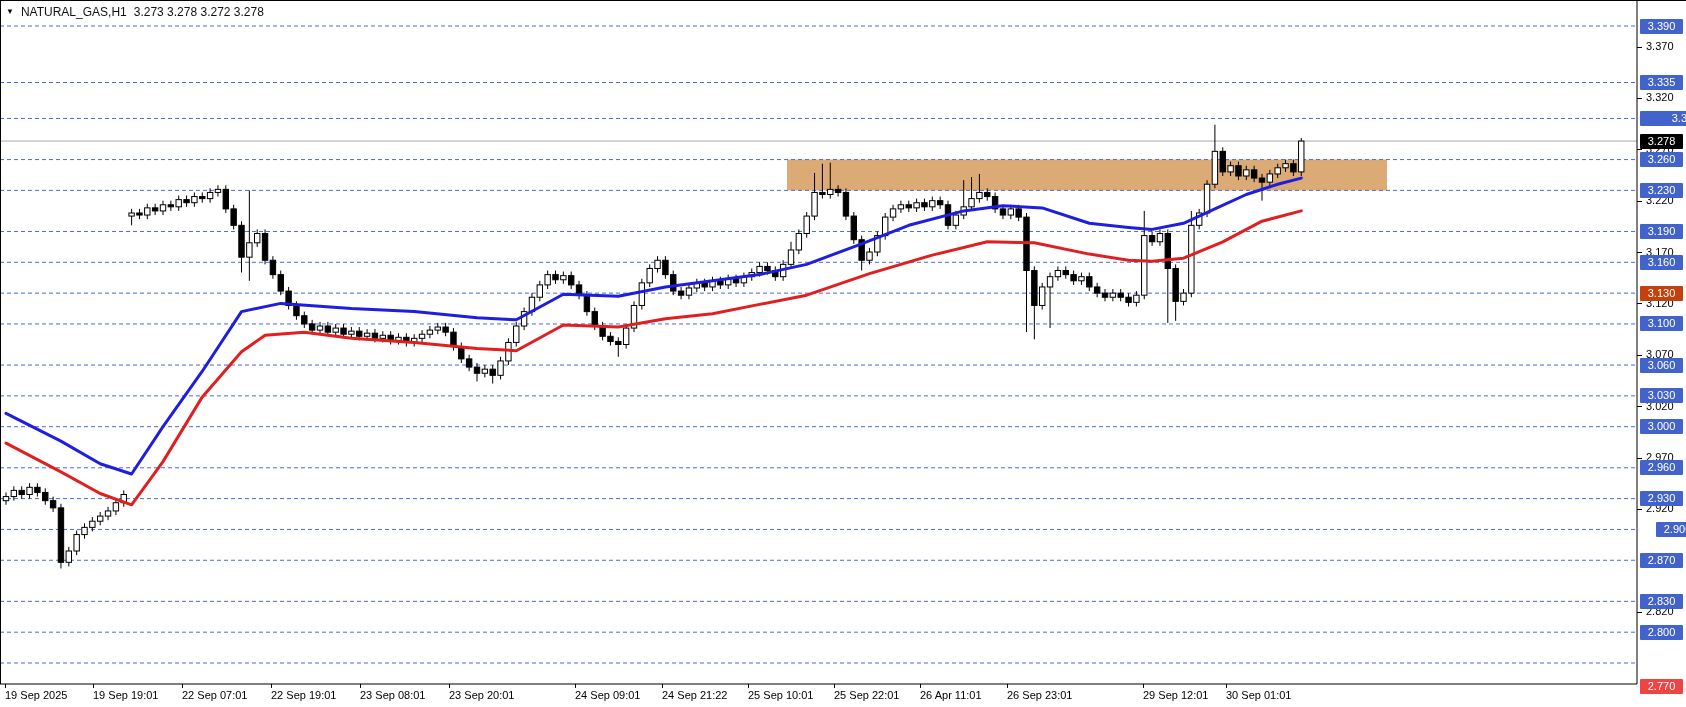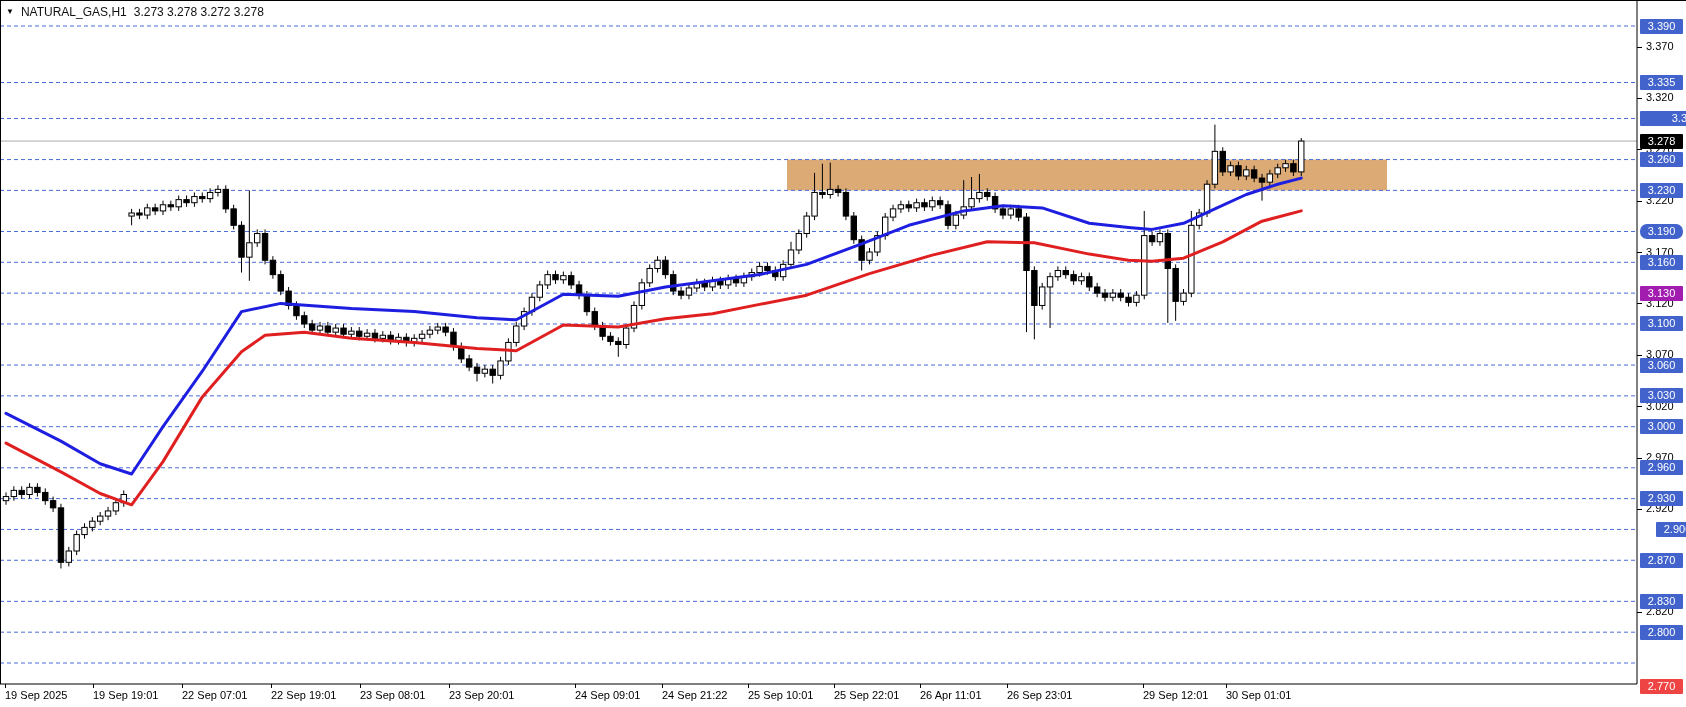--- a/index.html
+++ b/index.html
@@ -408,23 +408,23 @@
       <div class="pricelabel plain" style="top: 449.016px;">2.970</div>
       <div class="tickmark" style="top: 507.887px;"></div>
       <div class="pricelabel plain" style="top: 500.387px;">2.920</div>
       <div class="tickmark" style="top: 610.629px;"></div>
       <div class="pricelabel plain" style="top: 603.129px;">2.820</div>
       <div class="pricelabel badge" style="top: 17.5px; background: rgb(66, 99, 204);">3.390</div>
       <div class="pricelabel badge" style="top: 74.0081px; background: rgb(66, 99, 204);">3.335</div>
       <div class="pricelabel badge" style="top: 109.968px; background: rgb(66, 99, 204); padding-left: 24px;">3.300</div>
       <div class="pricelabel badge" style="top: 151.065px; background: rgb(66, 99, 204);">3.260</div>
       <div class="pricelabel badge" style="top: 181.887px; background: rgb(66, 99, 204);">3.230</div>
-      <div class="pricelabel badge" style="top: 222.984px; background: rgb(66, 99, 204); border-radius: 7px;">3.190</div>
+      <div class="pricelabel badge" style="top: 222.984px; background: rgb(66, 99, 204);">3.190</div>
       <div class="pricelabel badge" style="top: 253.806px; background: rgb(66, 99, 204);">3.160</div>
-      <div class="pricelabel badge" style="top: 284.629px; background: #a21caf;">3.130</div>
+      <div class="pricelabel badge" style="top: 284.629px; background: #c2410c;">3.130</div>
       <div class="pricelabel badge" style="top: 315.452px; background: rgb(66, 99, 204);">3.100</div>
       <div class="pricelabel badge" style="top: 356.548px; background: rgb(66, 99, 204);">3.060</div>
       <div class="pricelabel badge" style="top: 387.371px; background: rgb(66, 99, 204);">3.030</div>
       <div class="pricelabel badge" style="top: 418.194px; background: rgb(66, 99, 204);">3.000</div>
       <div class="pricelabel badge" style="top: 459.29px; background: rgb(66, 99, 204);">2.960</div>
       <div class="pricelabel badge" style="top: 490.113px; background: rgb(66, 99, 204);">2.930</div>
       <div class="pricelabel badge" style="top: 520.935px; background: rgb(66, 99, 204); margin-left: 16px;">2.900</div>
       <div class="pricelabel badge" style="top: 551.758px; background: rgb(66, 99, 204);">2.870</div>
       <div class="pricelabel badge" style="top: 592.855px; background: rgb(66, 99, 204);">2.830</div>
       <div class="pricelabel badge" style="top: 623.677px; background: rgb(66, 99, 204);">2.800</div>

